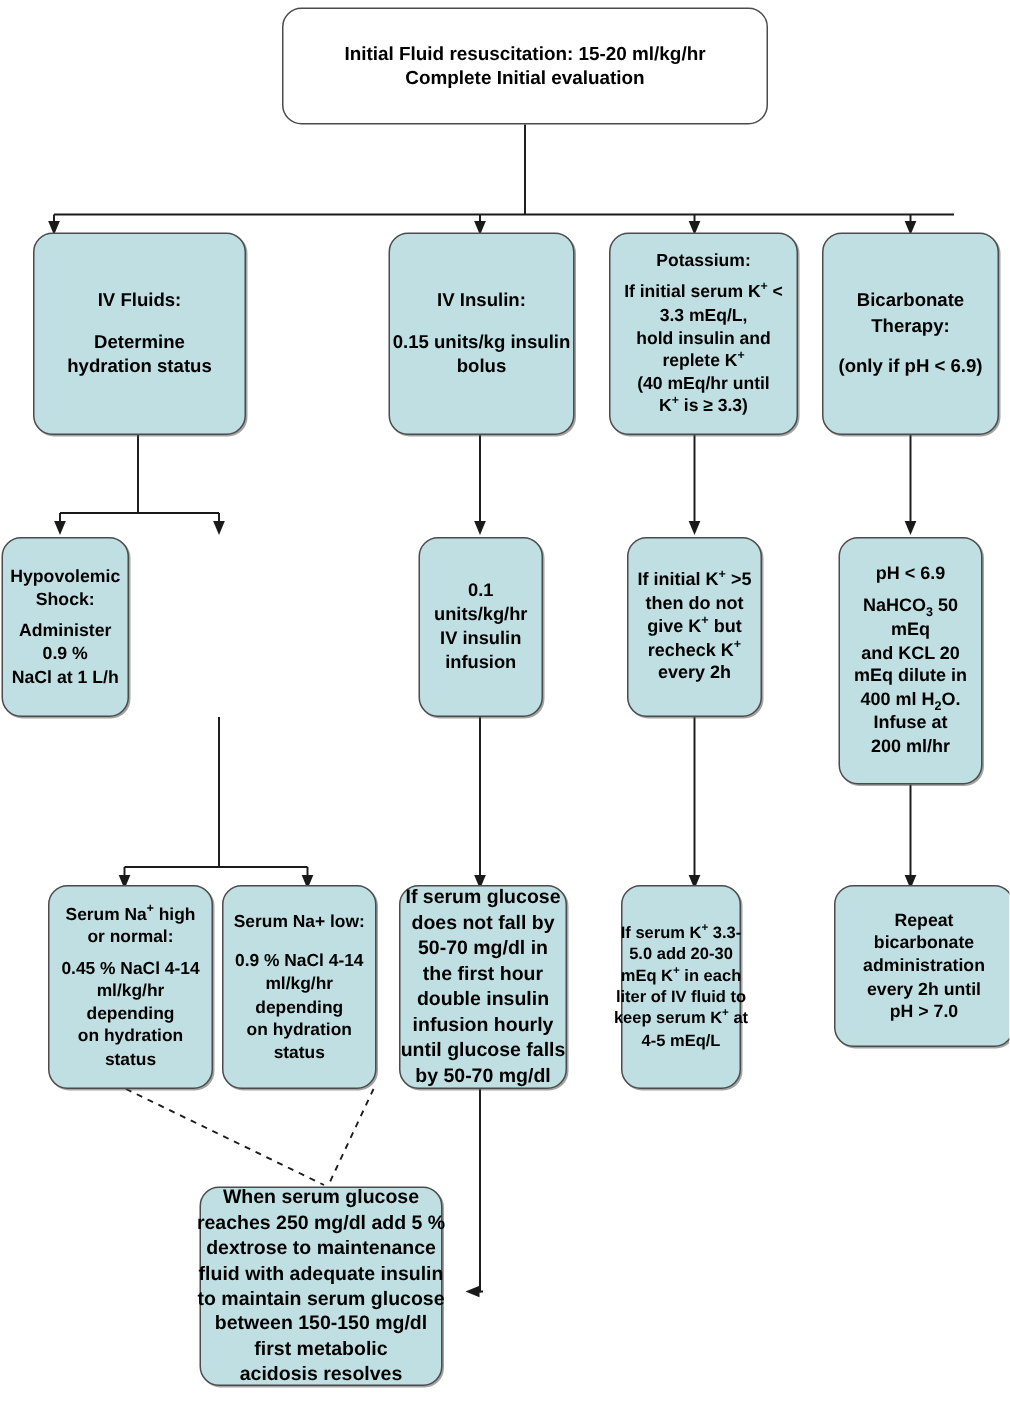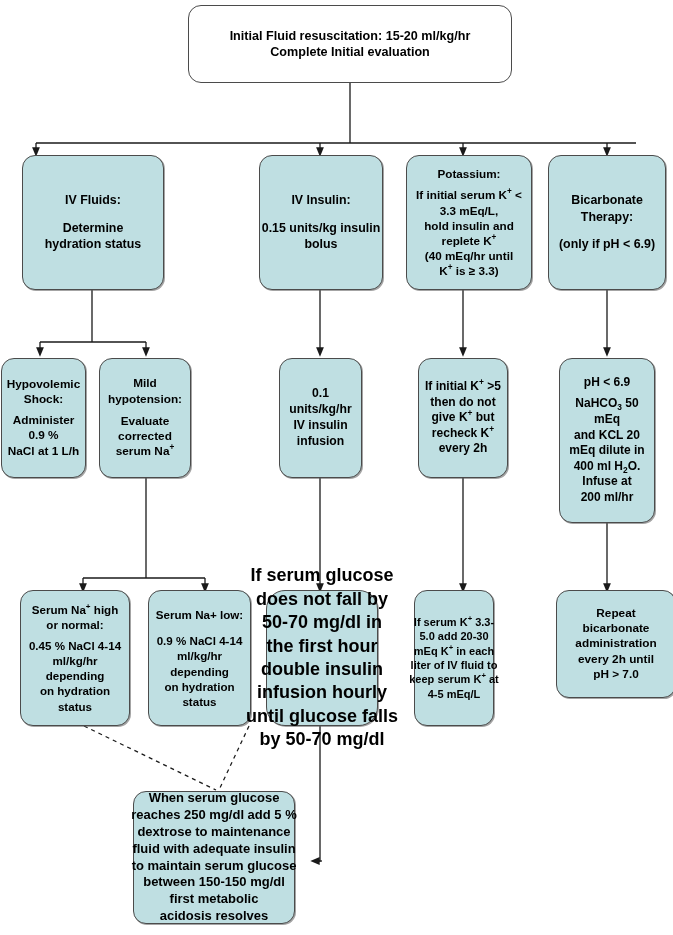--- a/index.html
+++ b/index.html
@@ -143,28 +143,20 @@
 
   <div class="node proc" style="left:1px; top:358px; width:85px; height:120px; font-size:11.8px;">
     <span class="line">Hypovolemic</span>
     <span class="line">Shock:</span>
     <span class="gap" style="height:0.45em;"></span>
     <span class="line">Administer</span>
     <span class="line">0.9 %</span>
     <span class="line">NaCl at 1 L/h</span>
   </div>
 
-  <div class="node proc" style="left:99px; top:358px; width:92px; height:120px; font-size:11.8px;">
-    <span class="line">Mild</span>
-    <span class="line">hypotension:</span>
-    <span class="gap" style="height:0.55em;"></span>
-    <span class="line">Evaluate</span>
-    <span class="line">corrected</span>
-    <span class="line">serum Na<sup>+</sup></span>
-  </div>
 
   <div class="node proc" style="left:279px; top:358px; width:83px; height:120px; font-size:12.2px;">
     <span class="line">0.1</span>
     <span class="line">units/kg/hr</span>
     <span class="line">IV insulin</span>
     <span class="line">infusion</span>
   </div>
 
   <div class="node proc" style="left:418px; top:358px; width:90px; height:120px; font-size:12.0px;">
     <span class="line">If initial K<sup>+</sup> &gt;5</span>
@@ -179,42 +171,42 @@
     <span class="gap" style="height:0.45em;"></span>
     <span class="line">NaHCO<sub>3</sub> 50</span>
     <span class="line">mEq</span>
     <span class="line">and KCL 20</span>
     <span class="line">mEq dilute in</span>
     <span class="line">400 ml H<sub>2</sub>O.</span>
     <span class="line">Infuse at</span>
     <span class="line">200 ml/hr</span>
   </div>
 
-  <div class="node proc" style="left:20px; top:590px; width:110px; height:136px; font-size:11.6px;">
+  <div class="node proc" style="left:32px; top:590px; width:110px; height:136px; font-size:11.6px;">
     <span class="line">Serum Na<sup>+</sup> high</span>
     <span class="line">or normal:</span>
     <span class="gap" style="height:0.5em;"></span>
     <span class="line">0.45 % NaCl 4-14</span>
     <span class="line">ml/kg/hr</span>
     <span class="line">depending</span>
     <span class="line">on hydration</span>
     <span class="line">status</span>
   </div>
 
   <div class="node proc" style="left:148px; top:590px; width:103px; height:136px; font-size:11.6px;">
     <span class="line">Serum Na+ low:</span>
     <span class="gap"></span>
     <span class="line">0.9 % NaCl 4-14</span>
     <span class="line">ml/kg/hr</span>
     <span class="line">depending</span>
     <span class="line">on hydration</span>
     <span class="line">status</span>
   </div>
 
-  <div class="node proc" style="left:266px; top:590px; width:112px; height:136px; font-size:18px;border-radius:19px;">
+  <div class="node proc" style="left:266px; top:590px; width:112px; height:136px; font-size:13px;">
     <span class="line">If serum glucose</span>
     <span class="line">does not fall by</span>
     <span class="line">50-70 mg/dl in</span>
     <span class="line">the first hour</span>
     <span class="line">double insulin</span>
     <span class="line">infusion hourly</span>
     <span class="line">until glucose falls</span>
     <span class="line">by 50-70 mg/dl</span>
   </div>
 

